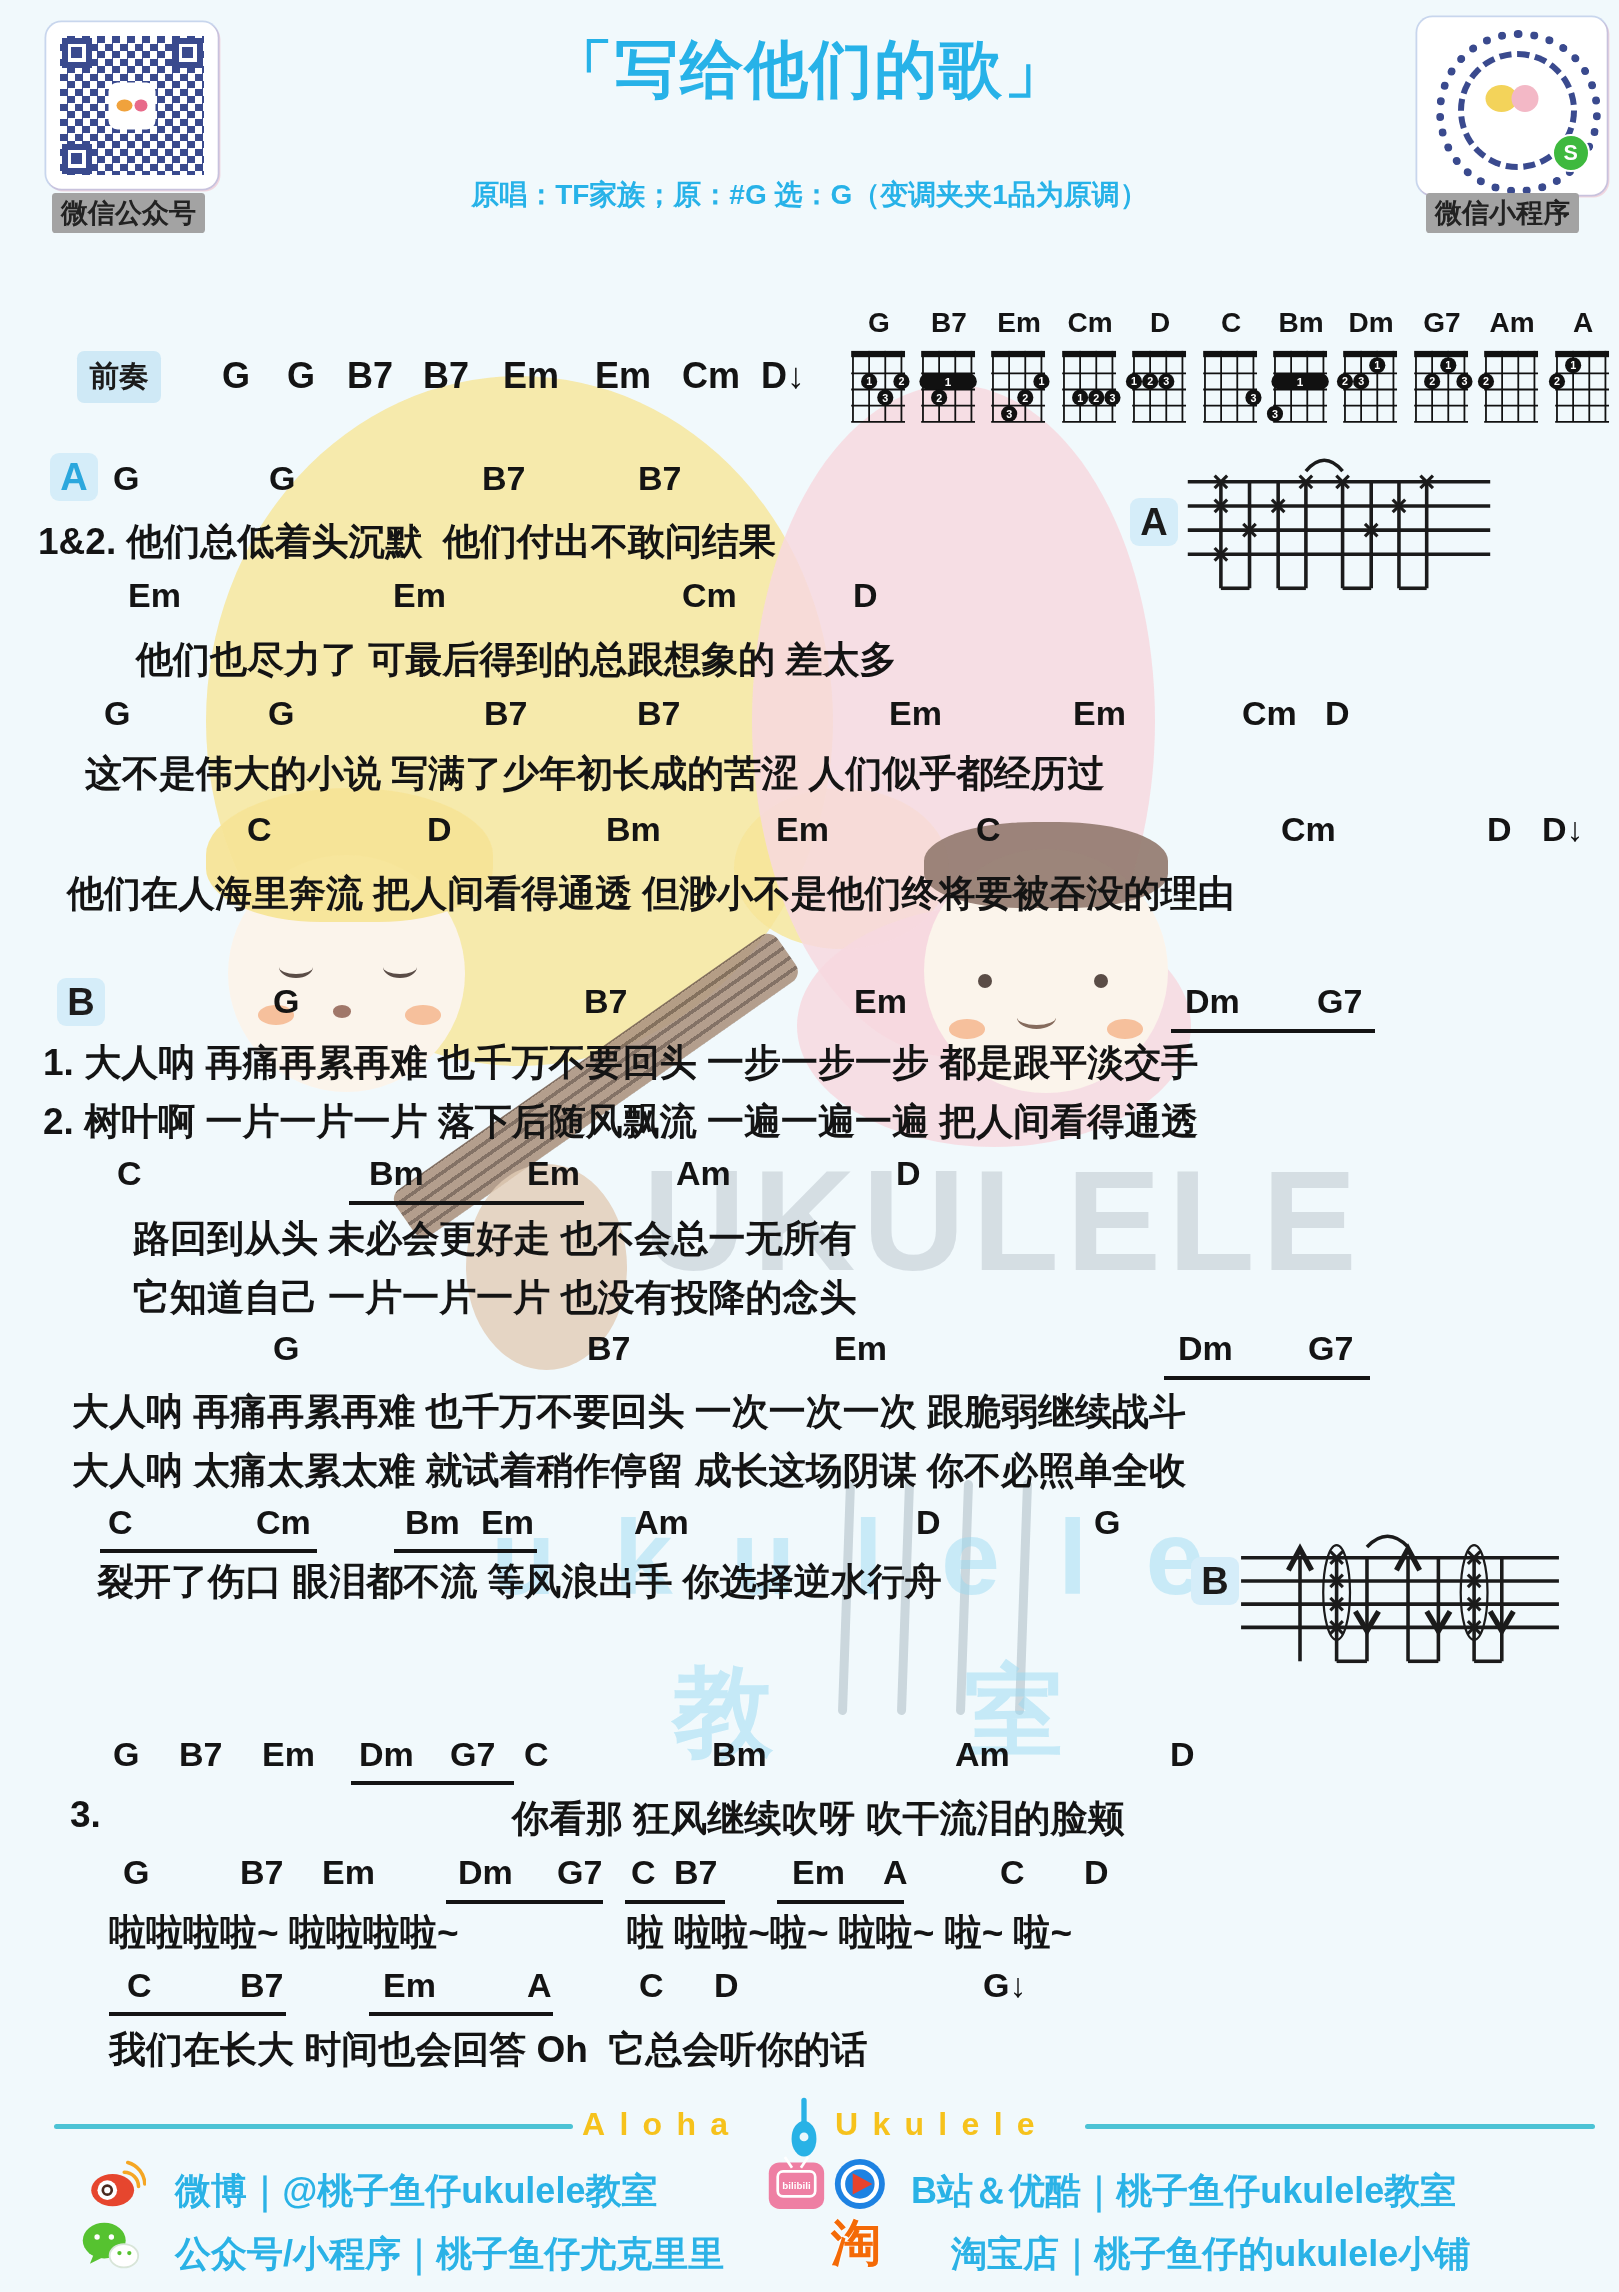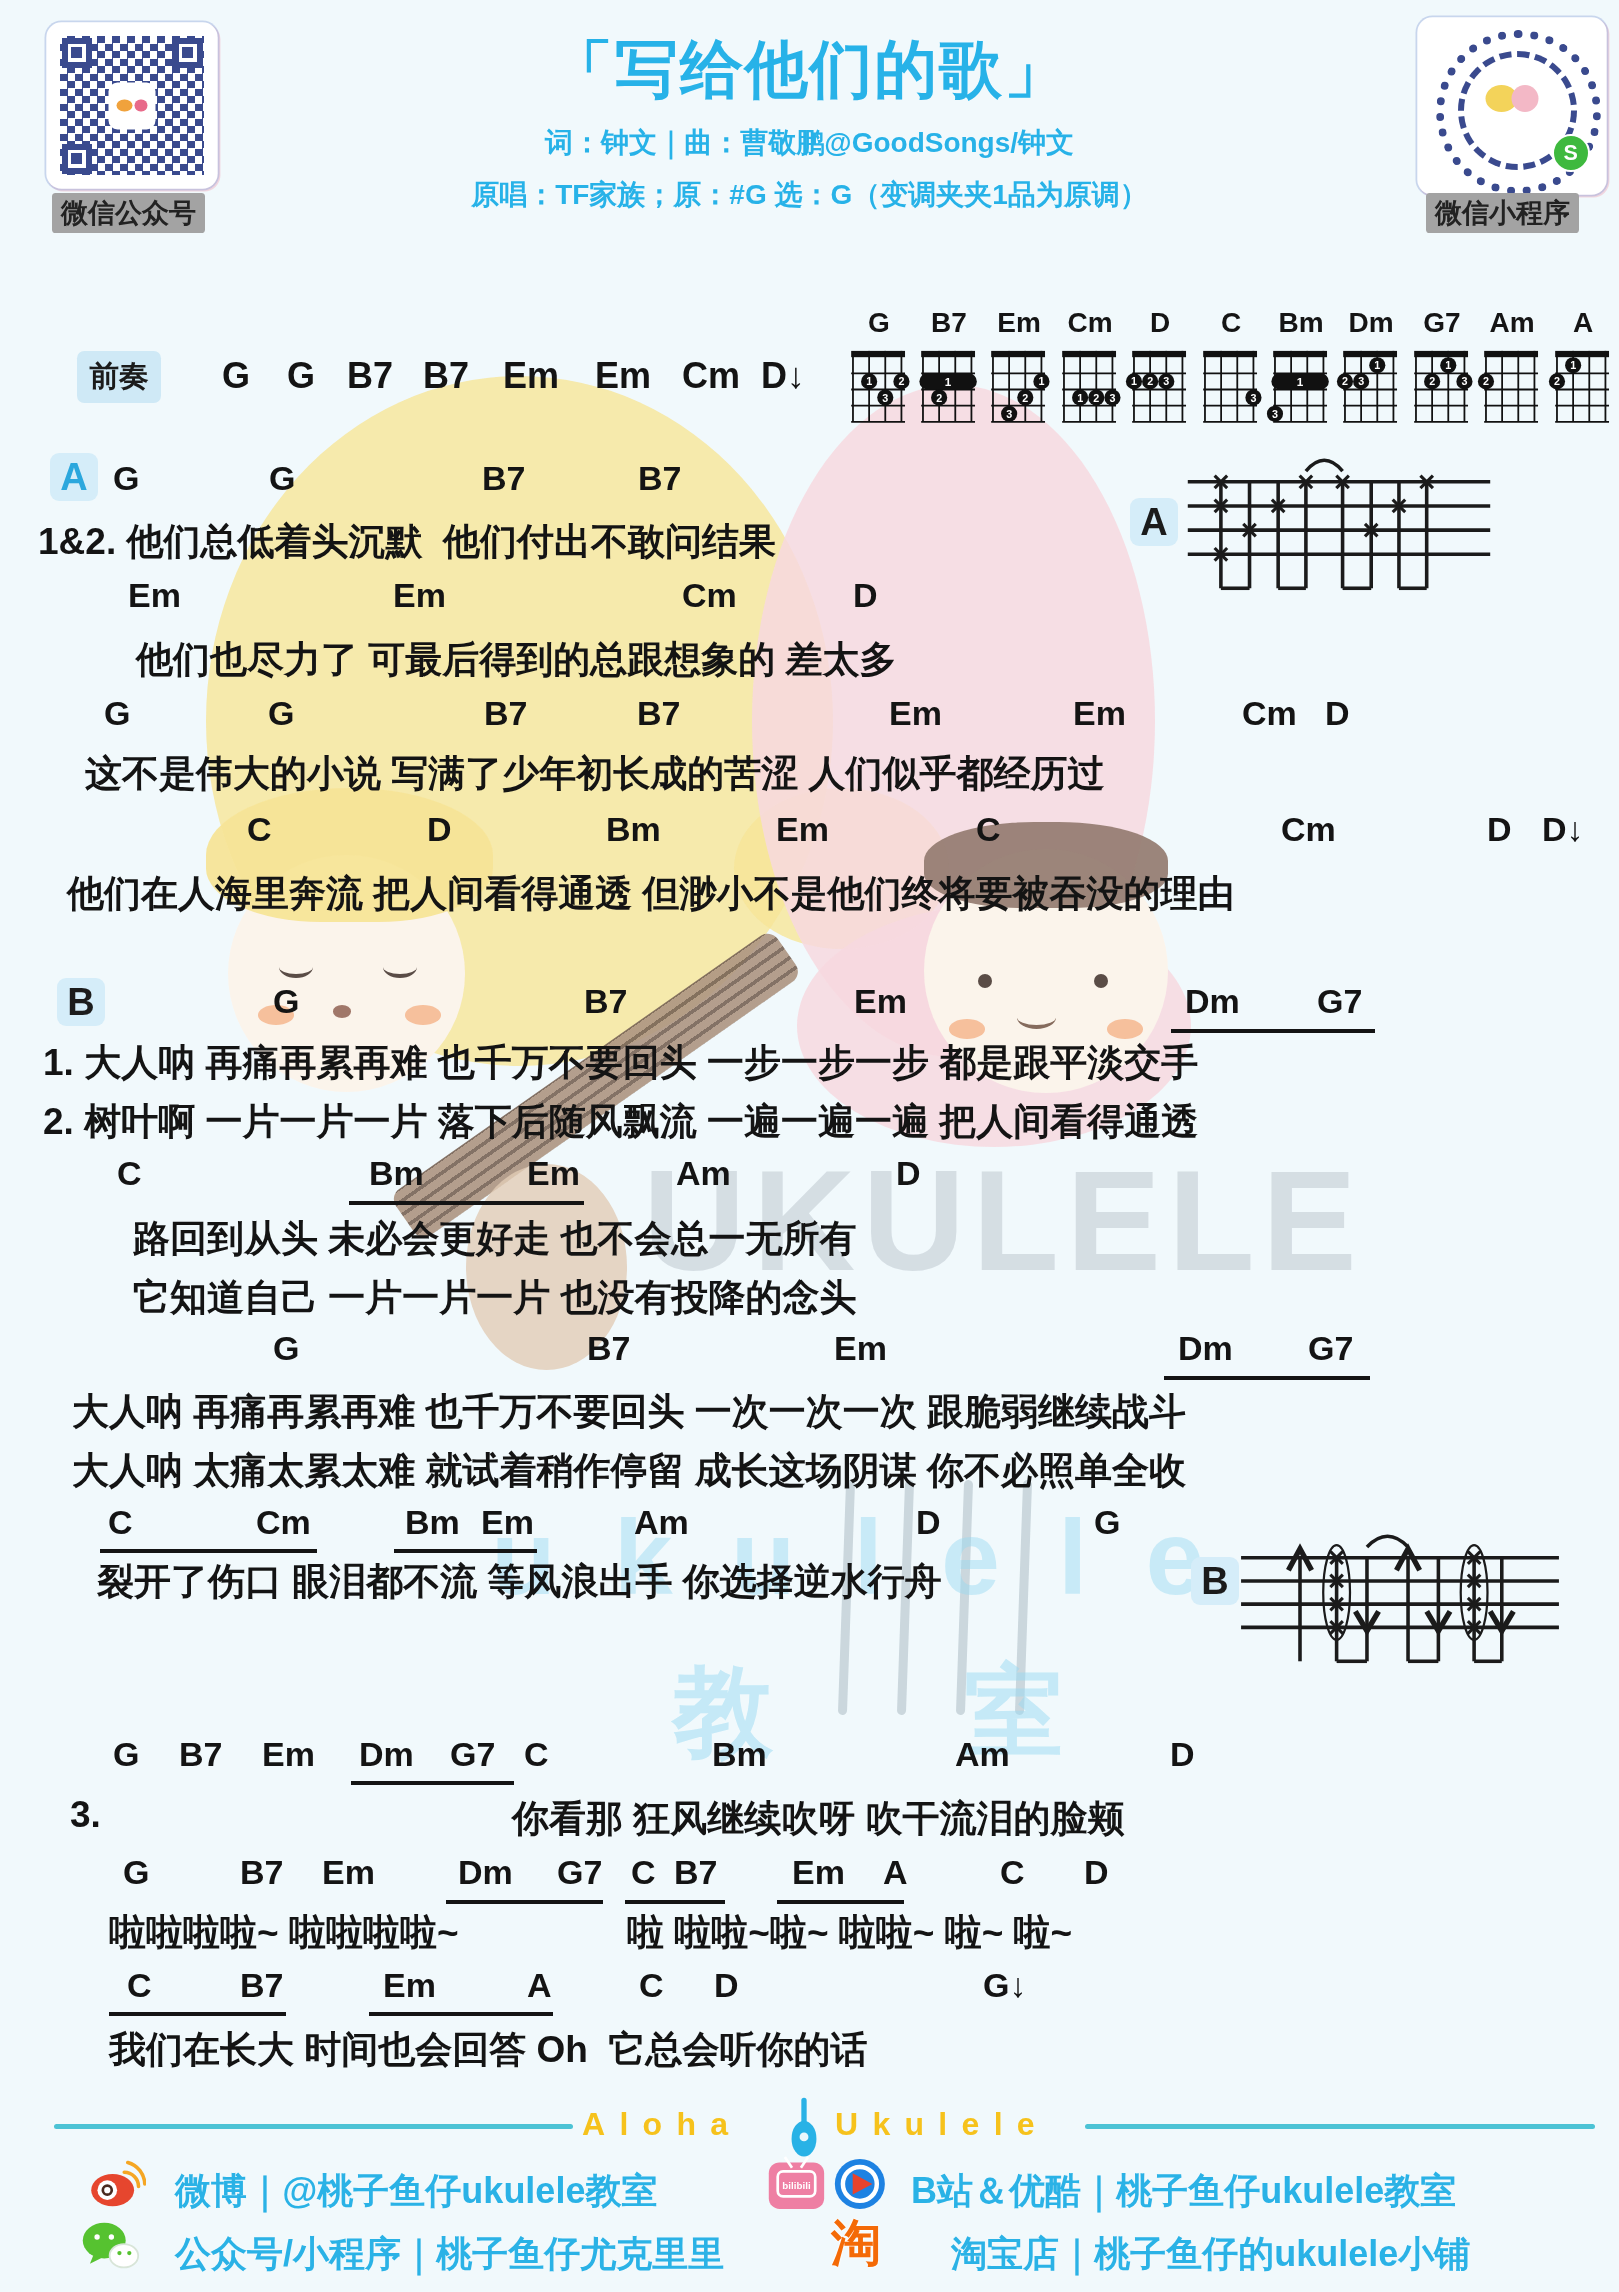--- a/index.html
+++ b/index.html
@@ -111,21 +111,20 @@
     <div class="ring" style="left:38px;top:31px;width:107px;height:107px;border:6.3px dashed #3a4a8e;"></div>
     <div class="mp-center">
         <span class="lem"></span>
         <span class="pch"></span>
       </div>
     <div class="mp-s">S</div>
   </div>
   <div class="hdr-label" style="left:1426px;top:193px;">微信小程序</div>
 
   <div class="title" id="title">「写给他们的歌」</div>
-  <div class="title" id="credits">词：钟文｜曲：曹敬鹏@GoodSongs/钟文</div>
   <div class="title" id="origin">原唱：TF家族；原：#G  选：G（变调夹夹1品为原调）</div>
 
   <div id="chord-bar">
       <div class="cd" style="position: absolute; left: 844px; top: 306px;"><div class="cd-name">G</div><svg width="70" height="90" viewBox="0 0 78 100">
           <rect x="8" y="12" width="60" height="7" fill="#111"></rect>
           <line x1="8" y1="37" x2="68" y2="37" stroke="#111" stroke-width="2"></line>
           <line x1="8" y1="55" x2="68" y2="55" stroke="#111" stroke-width="2"></line>
           <line x1="8" y1="73" x2="68" y2="73" stroke="#111" stroke-width="2"></line>
           <line x1="8" y1="91" x2="68" y2="91" stroke="#111" stroke-width="2"></line>
           <line x1="10" y1="12" x2="10" y2="91" stroke="#111" stroke-width="2"></line>

